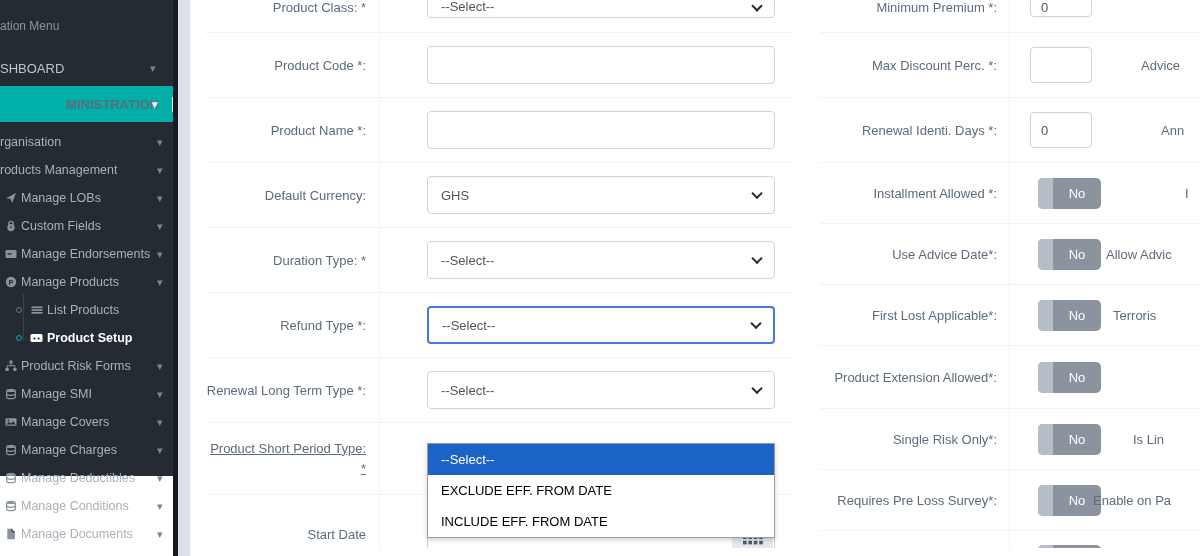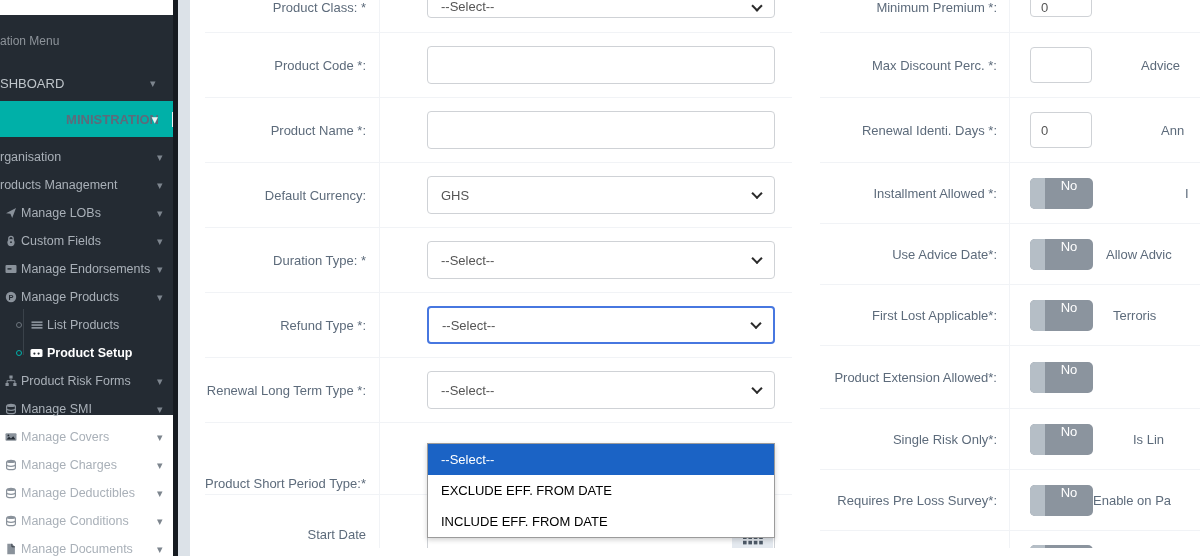--- a/index.html
+++ b/index.html
@@ -1,21 +1,21 @@
 <!DOCTYPE html>
 <html><head>
 <meta charset="utf-8">
 <style>
   * { margin:0; padding:0; box-sizing:border-box; }
   html,body { width:1200px; height:556px; overflow:hidden; background:#fff;
     font-family:"Liberation Sans", sans-serif; }
   body { position:relative; }
 
   
-  .sidebar { position:absolute; left:0; top:15px; width:173px; height:400px; background:#242b33; }
+  .sidebar { position:absolute; left:0; top:0; width:173px; height:476px; background:#242b33; }
   .sb-edge { position:absolute; left:173px; top:0; width:5px; height:556px; background:#161b21; }
   .gutter  { position:absolute; left:178px; top:0; width:12px; height:556px; background:#dce2e8; }
   .content { position:absolute; left:190px; top:0; width:1010px; height:548px; background:#fff; overflow:hidden; }
 
   .sb-section { position:absolute; left:0; top:26px; transform:translateY(-50%);
     color:#8d939a; font-size:12px; white-space:nowrap; }
   .sb-item { position:absolute; left:0; right:0; height:28px; transform:translateY(-50%);
     display:flex; align-items:center; color:#a9b0b8; font-size:12.5px; white-space:nowrap; cursor:pointer; }
   .sb-dash { top:68px; color:#bfc5ca; font-size:13px; }
   .sb-admin { position:absolute; left:0; right:0; top:86px; height:36px; background:#00b0a8;
@@ -37,21 +37,21 @@
   .i4 { top:254px; } .i5 { top:282px; } .i6 { top:310px; } .i7 { top:338px; }
   .i8 { top:366px;align-items:center; } .i9 { top:394px; } .i10{ top:422px; } .i11{ top:450px; }
   .i12{ top:478px; } .i13{ top:506px; } .i14{ top:534px; } .i15{ top:562px; }
 
   
   .form-left  { position:absolute; left:15px;  top:-33px; width:587px; }
   .form-right { position:absolute; left:630px; top:-33px; width:560px; }
   .row { display:flex; border-bottom:1px solid #f1f3f6; position:relative; }
   .lbl  { width:175px; border-right:1px solid #f1f3f6; display:flex; align-items:center;
           justify-content:flex-end; padding-right:13px; color:#5d6b7b; font-size:13px; text-align:right; }
-  .lbl.two { flex-direction:row; align-items:flex-end; line-height:20px; }
+  .lbl.two { flex-direction:column; justify-content:center; align-items:flex-end; line-height:20px;text-decoration:underline; }
   .fld  { flex:1; display:flex; align-items:center; padding-left:47px; }
   .rlbl { width:190px; border-right:1px solid #f1f3f6; display:flex; align-items:center;
           justify-content:flex-end; padding-right:12px; color:#5d6b7b; font-size:13px; text-align:right; }
   .rfld { width:150px; display:flex; align-items:center; padding-left:20px; }
   .xlbl { position:absolute; top:50%; transform:translateY(-50%); color:#5d6b7b;
           font-size:13px; white-space:nowrap; }
 
   .lr0 { height:66px; } .lr1,.lr2,.lr3,.lr4,.lr5,.lr6 { height:65px; }
   .lr7 { height:72px; } .lr8 { height:130px; }
   .rr0 { height:66px; } .rr1,.rr2 { height:65px; }
@@ -71,21 +71,21 @@
     position:relative; cursor:pointer; }
   .select.focused { border:2px solid #4777e0; }
   .chev { position:absolute; right:13px; top:50%; width:8px; height:8px;
     border-right:2px solid #2b2b2b; border-bottom:2px solid #2b2b2b;
     transform:translateY(-70%) rotate(45deg); }
   input.ti { width:348px; height:38px; border:1px solid #cfd2d6; border-radius:4px;
     padding:0 10px; font-size:13px; color:#555; outline:none; }
   input.num { width:62px; height:36px; border:1px solid #cfd2d6; border-radius:4px;
     padding-left:10px; font-size:13px; color:#555; outline:none; }
   .toggle { width:63px; height:31px; background:#8b949e; border-radius:5px; position:relative;
-    display:flex; justify-content:center; padding-left:15px; cursor:pointer; }
+    display:flex; align-items:center; justify-content:center; padding-left:15px; cursor:pointer;margin-left:8px; }
   .toggle .knob { position:absolute; left:0; top:0; bottom:0; width:15px; background:#b5bec6;
     border-radius:5px 0 0 5px; }
   .toggle .tval { color:#fff; font-size:13px; }
 
   
   .lr8 .lbl { align-items:flex-start; padding-top:32px; }
   .lr8 .fld { align-items:flex-start; padding-top:26px; }
   .date { width:348px; height:32px; border:1px solid #cfd2d6; border-radius:3px; background:#fff;
     position:relative; }
   .cal { position:absolute; right:1px; top:1px; bottom:1px; width:41px; background:#e4e9ef;

